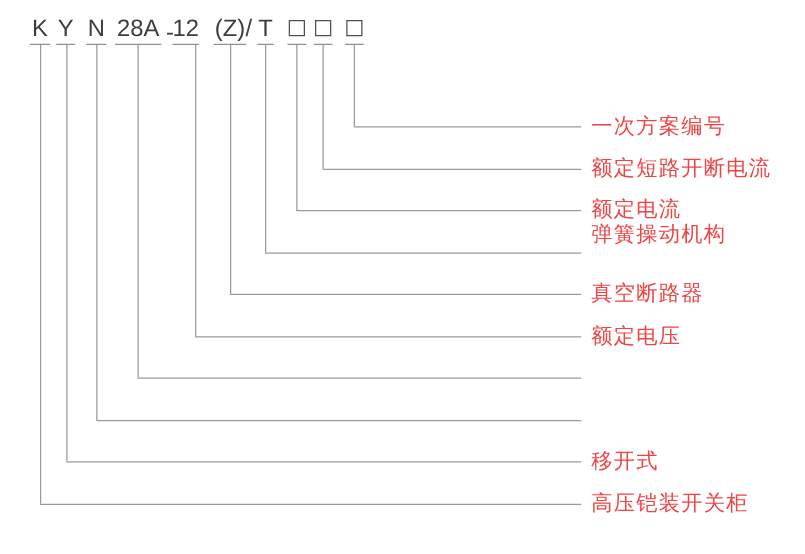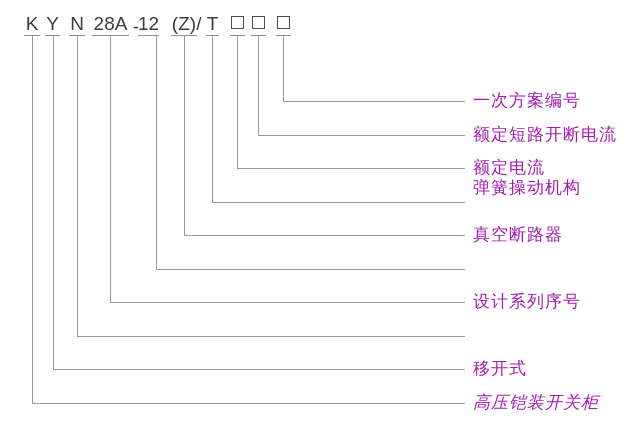--- a/index.html
+++ b/index.html
@@ -13,21 +13,21 @@
   }
   .seg.u{border-bottom:1px solid #909090;}
   .box-glyph{
     display:block;width:11px;height:11px;border:1.5px solid #4f4f4f;
     margin:4px auto 0 auto;background:#ffffff;box-sizing:content-box;
   }
   .vline{position:absolute;width:1px;background:#9a9a9a;}
   .hline{position:absolute;height:1px;background:#9a9a9a;}
   .lbl{
     position:absolute;left:473px;height:22px;line-height:22px;
-    font-size:17px;color:#a21caf;letter-spacing:1px;white-space:nowrap;
+    font-size:17px;color:#ef4444;letter-spacing:1px;white-space:nowrap;
   }
 </style>
 </head>
 <body>
 
 <div id="stage">
 
   <div class="seg u" style="left:24px;width:16px;">K</div>
   <div class="seg u" style="left:45px;width:15px;">Y</div>
   <div class="seg u" style="left:69px;width:16px;">N</div>
@@ -67,17 +67,17 @@
   <div class="hline" style="left:110px;top:302px;width:355px;"></div>
   <div class="hline" style="left:77px;top:336px;width:388px;"></div>
   <div class="hline" style="left:53px;top:369px;width:412px;"></div>
   <div class="hline" style="left:32px;top:403px;width:433px;"></div>
 
   <div class="lbl" style="top:90px;">一次方案编号</div>
   <div class="lbl" style="top:124px;">额定短路开断电流</div>
   <div class="lbl" style="top:157px;">额定电流</div>
   <div class="lbl" style="top:177px;">弹簧操动机构</div>
   <div class="lbl" style="top:224px;">真空断路器</div>
-  <div class="lbl" style="top:291px;">设计系列序号</div>
+  <div class="lbl" style="top:258px;">额定电压</div>
   <div class="lbl" style="top:358px;">移开式</div>
-  <div class="lbl" style="top:392px;font-style:italic;">高压铠装开关柜</div>
+  <div class="lbl" style="top:392px;">高压铠装开关柜</div>
 
 </div>
 
 </body></html>

